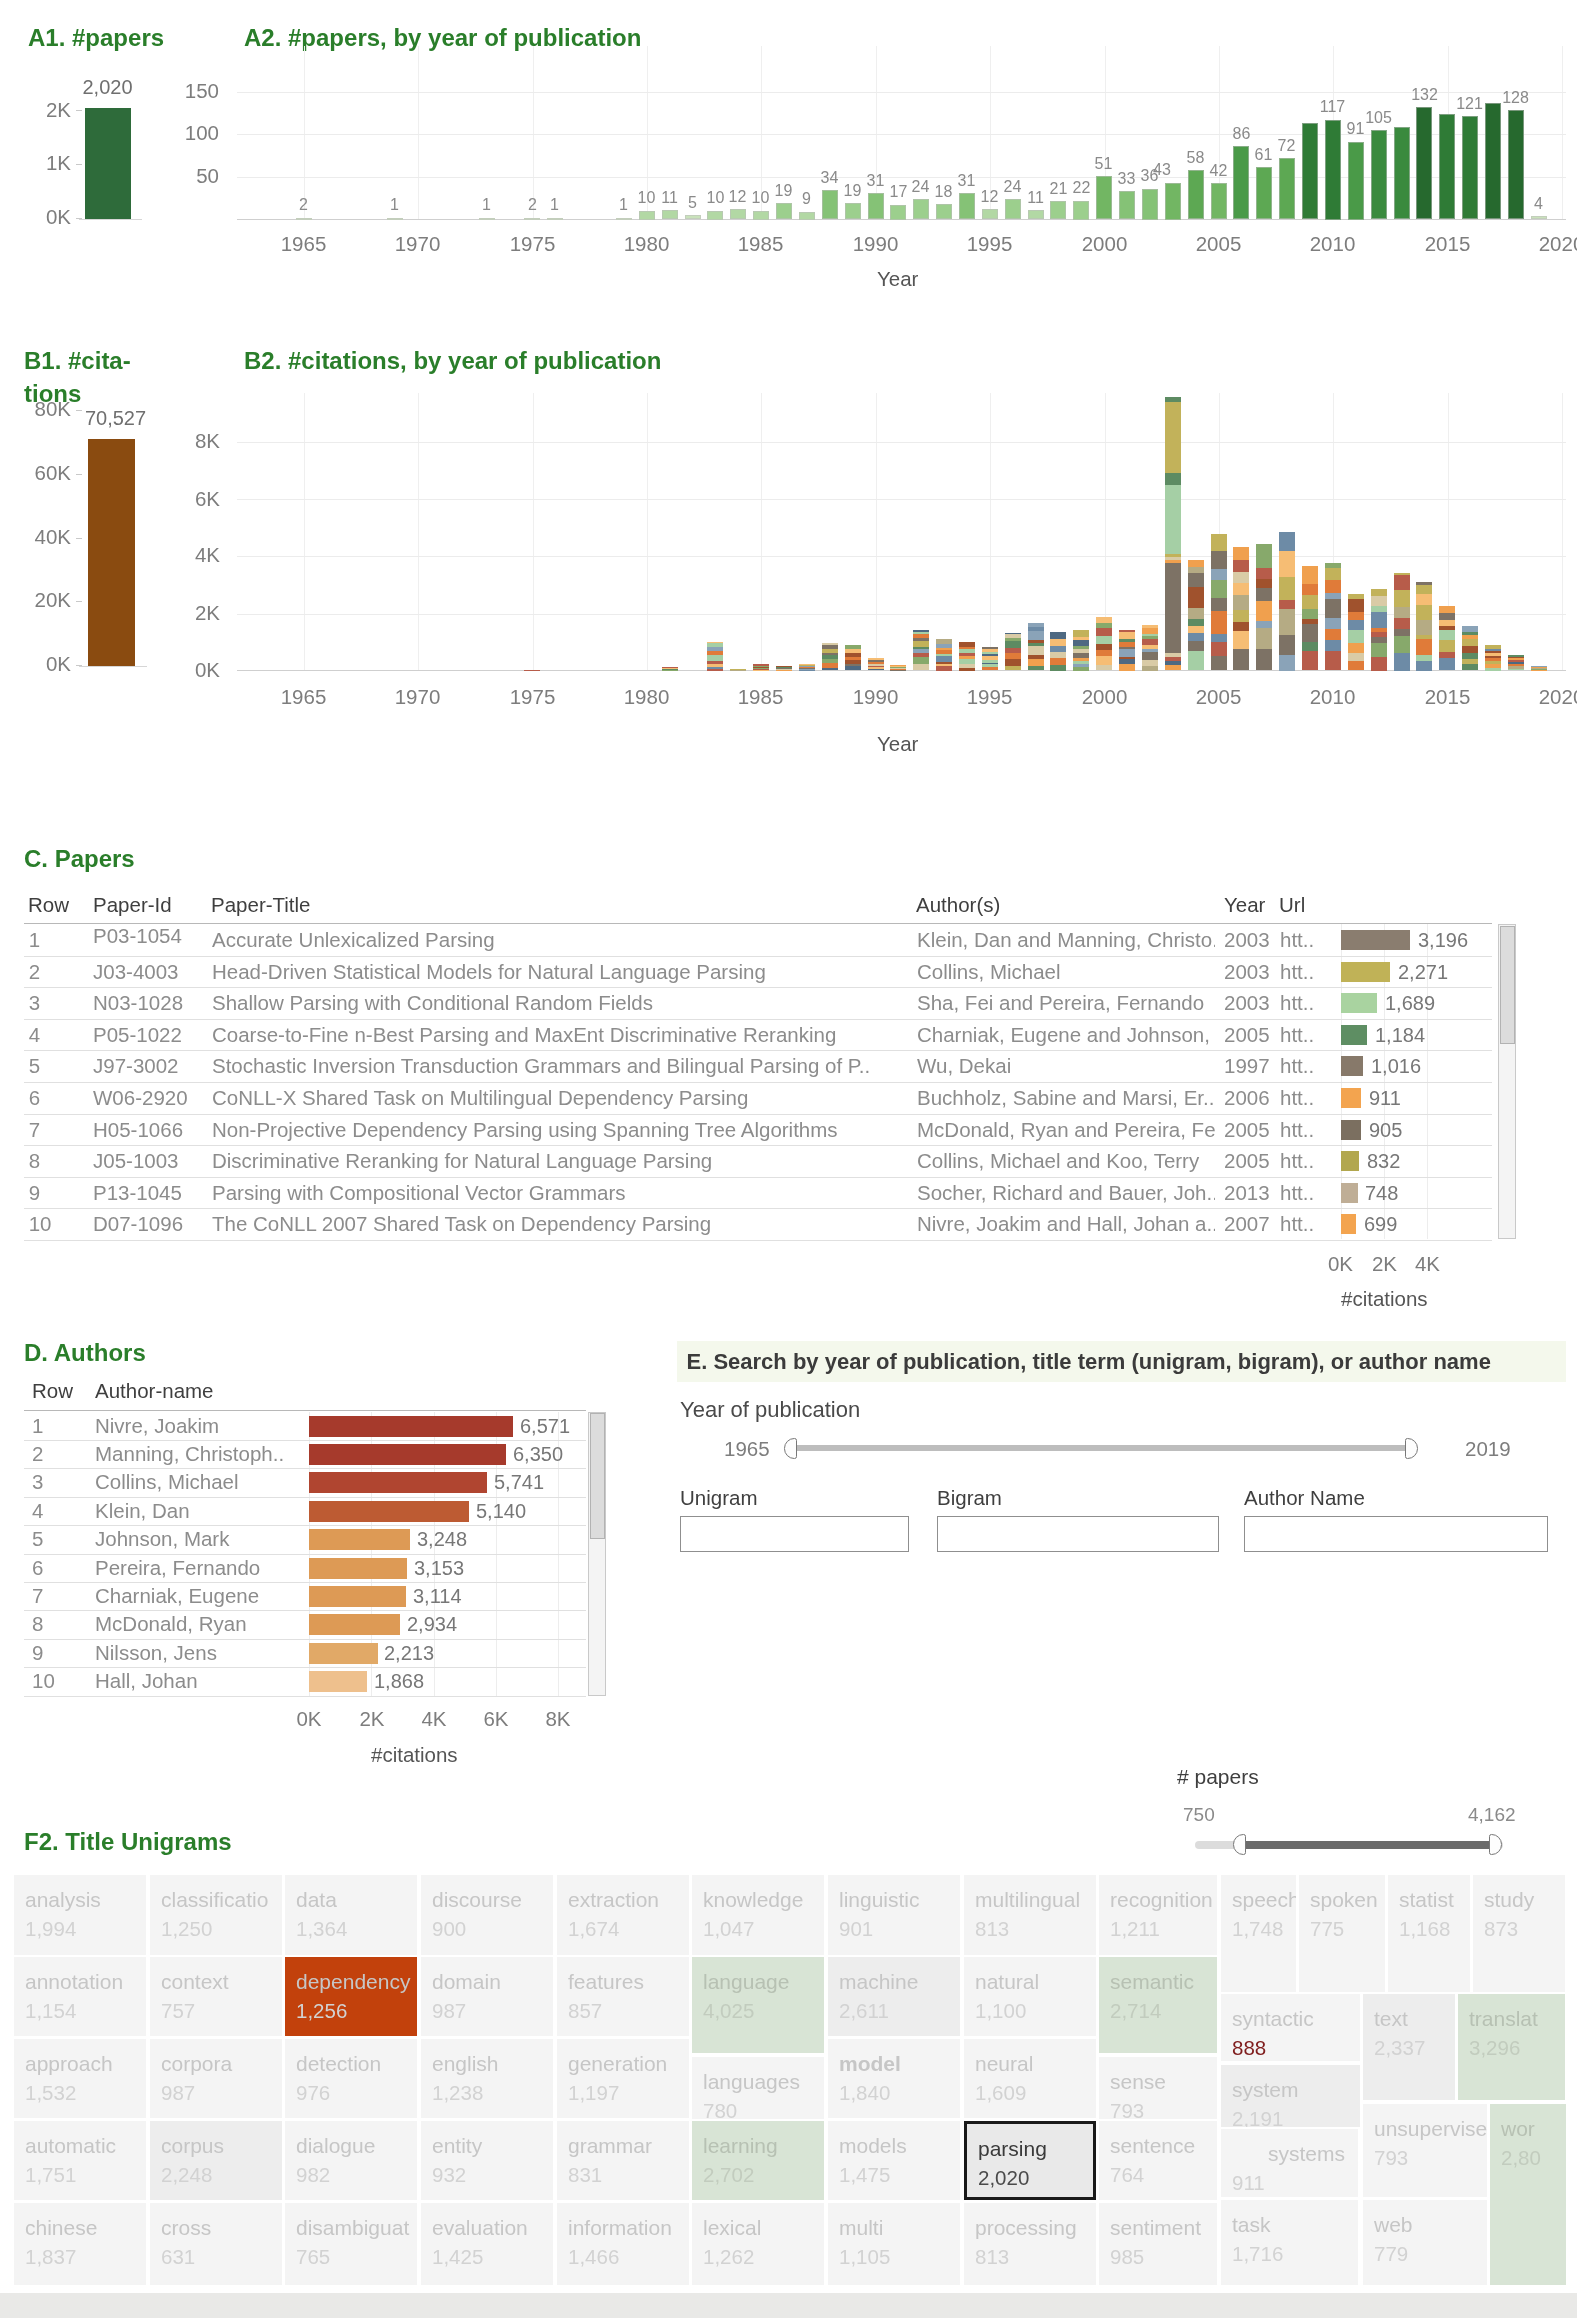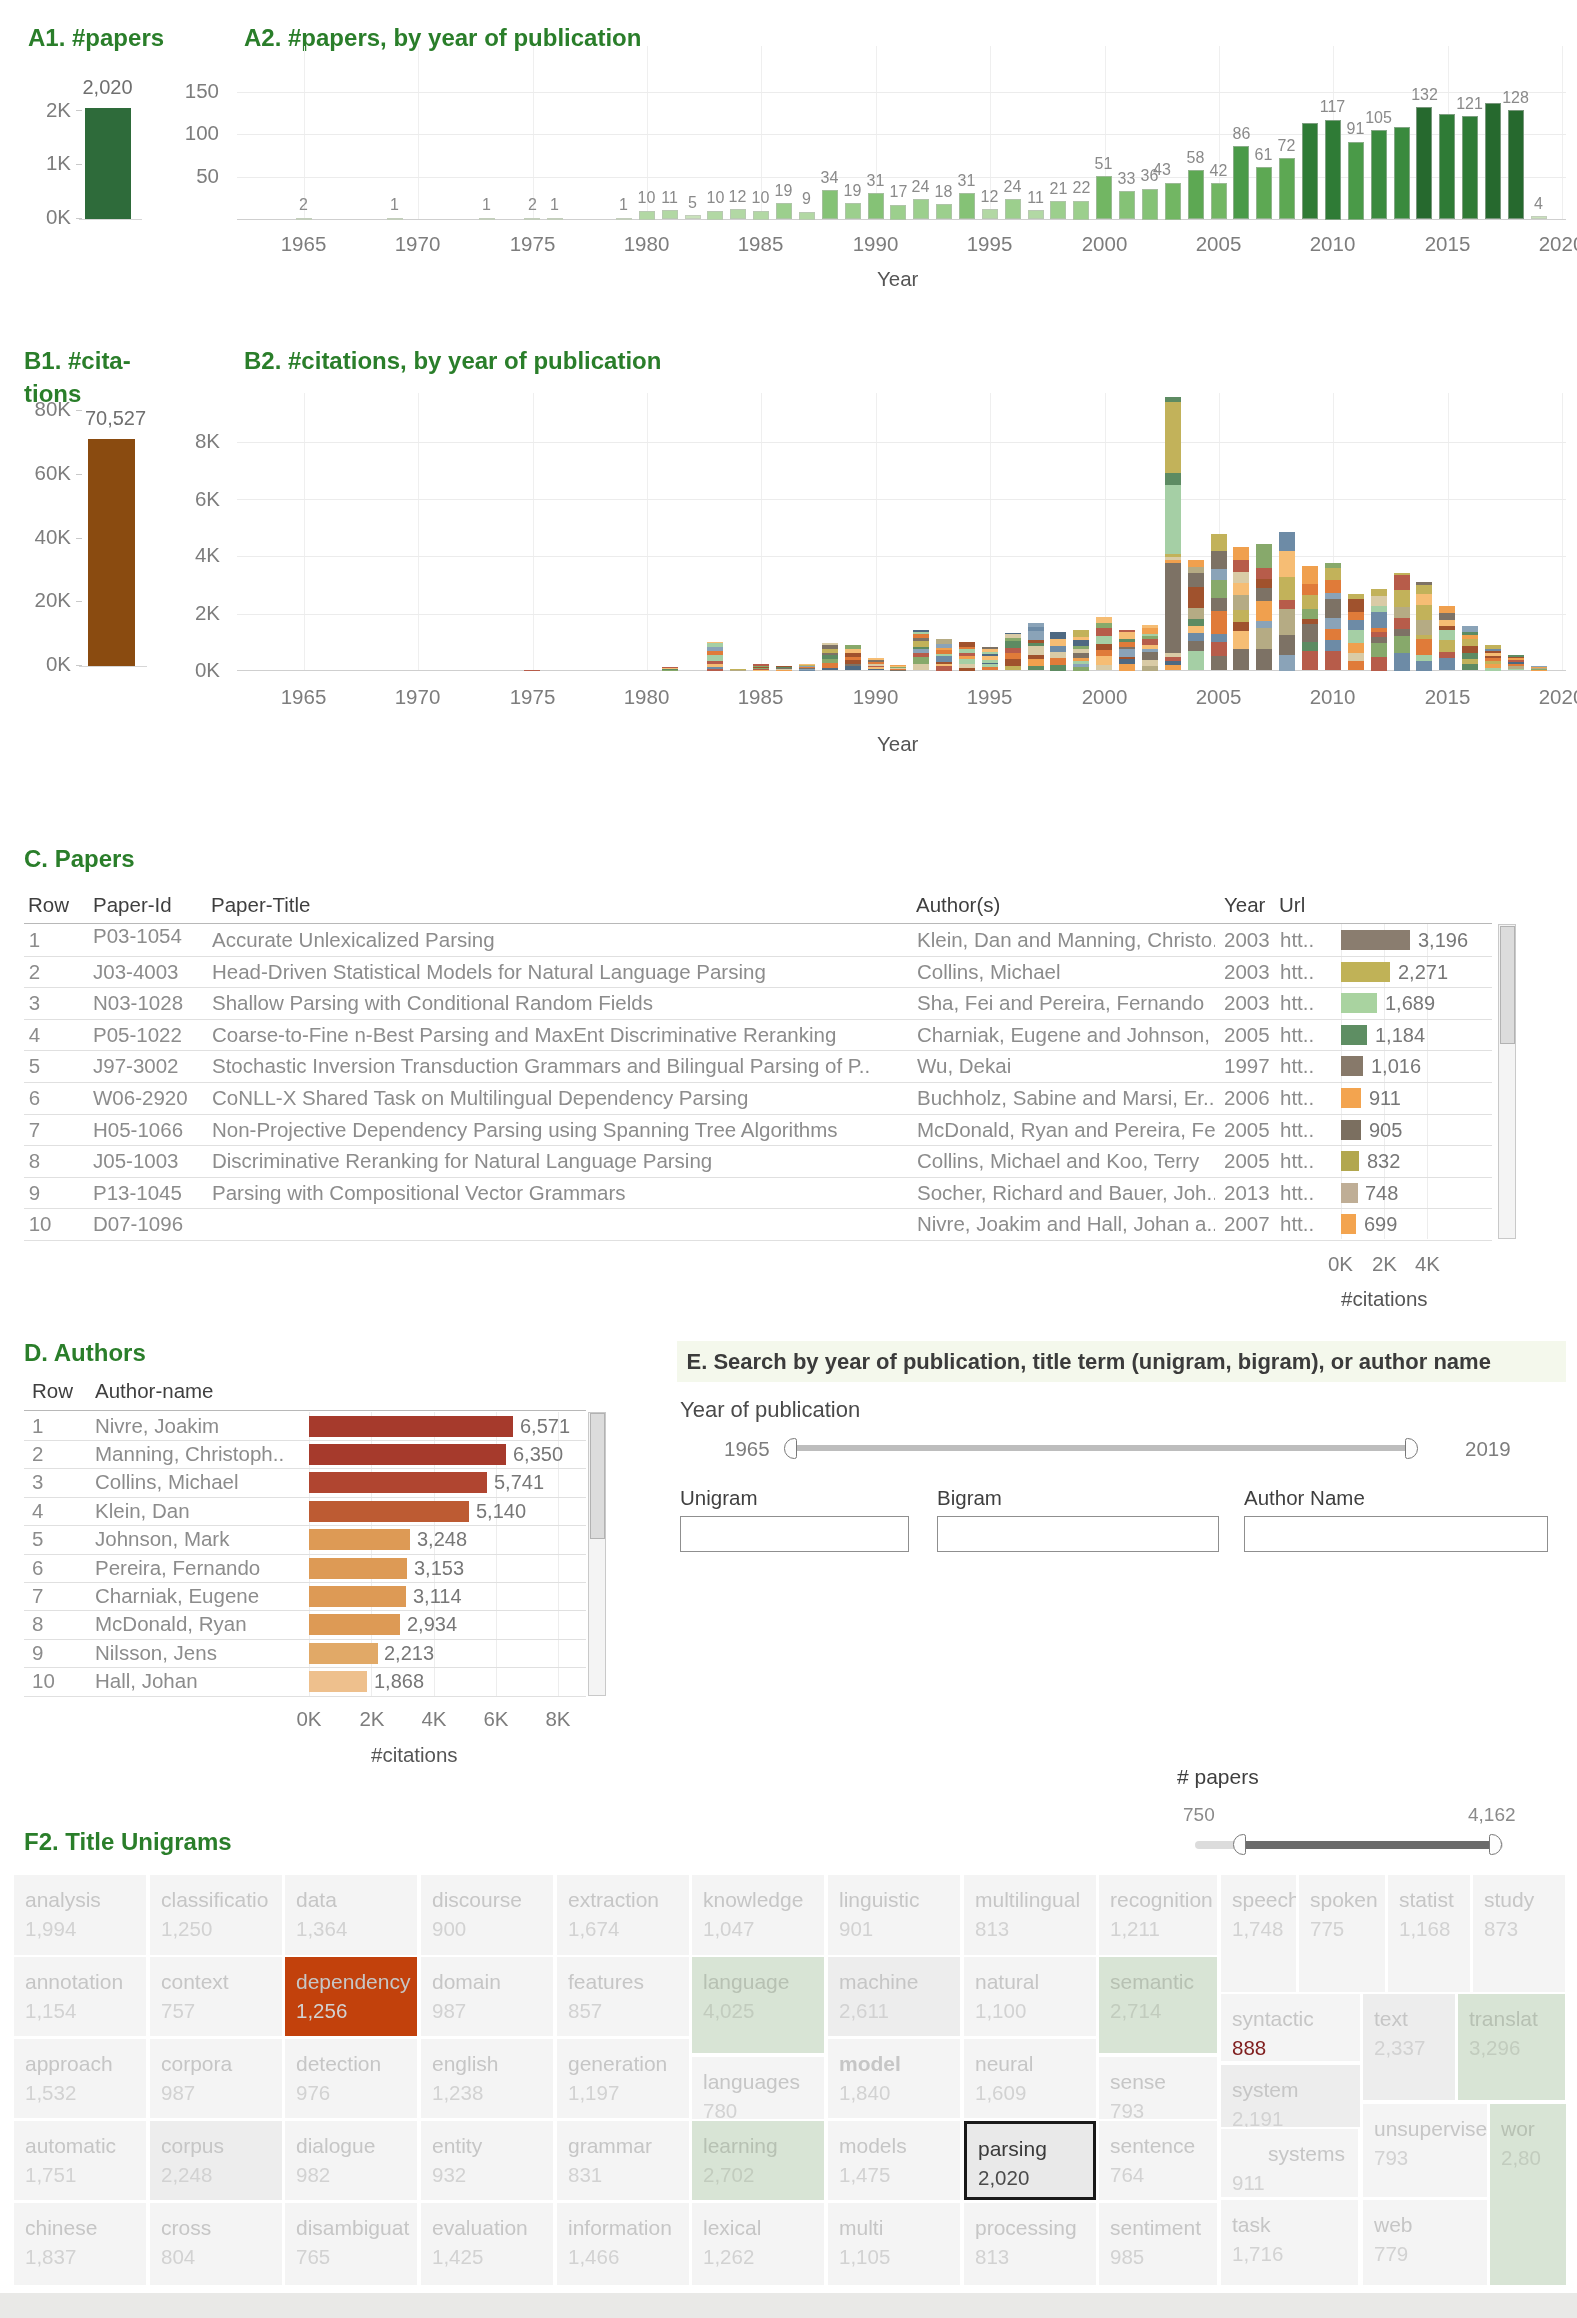--- a/index.html
+++ b/index.html
@@ -722,20 +722,21 @@
       <div class="td" style="left: 893px; top: 4px; width: 298px;">Socher, Richard and Bauer, Joh..</div>
       <div class="td" style="left: 1200px; top: 4px;">2013</div>
       <div class="td" style="left: 1256px; top: 4px;">htt..</div>
       <div class="hbar" style="left: 1317px; top: 5.5px; width: 16.6px; background: rgb(191, 174, 150);"></div>
       <div class="hbar-val" style="left: 1341px; top: 4.7px;">748</div>
     </div>
     <div class="rowline" style="left: 24px; top: 1208px; width: 1468px;"></div>
     <div style="position: absolute; left: 24px; top: 1208px; width: 1468px; height: 32px;">
       <div class="td" style="left: 4.7px; top: 4px;">10</div>
       <div class="td" style="left: 69px; top: 4px;">D07-1096</div>
+      <div class="td" style="left: 188px; top: 4px; width: 710px;">The CoNLL 2007 Shared Task on Dependency Parsing</div>
       <div class="td" style="left: 893px; top: 4px; width: 298px;">Nivre, Joakim and Hall, Johan a..</div>
       <div class="td" style="left: 1200px; top: 4px;">2007</div>
       <div class="td" style="left: 1256px; top: 4px;">htt..</div>
       <div class="hbar" style="left: 1317px; top: 5.5px; width: 15px; background: rgb(243, 164, 79);"></div>
       <div class="hbar-val" style="left: 1340px; top: 4.7px;">699</div>
     </div>
     <div class="rowline" style="left: 24px; top: 1240px; width: 1468px;"></div>
     <div class="tick-lab" style="position: absolute; left: 1323px; top: 1252px; width: 35px; text-align: center;">0K</div>
     <div class="tick-lab" style="position: absolute; left: 1367px; top: 1252px; width: 35px; text-align: center;">2K</div>
     <div class="tick-lab" style="position: absolute; left: 1410px; top: 1252px; width: 35px; text-align: center;">4K</div>
@@ -1049,21 +1050,21 @@
     <div class="ucell" style="left: 1490px; top: 2104px; width: 76px; height: 181px; background: rgb(216, 228, 213); border: none;">
       <div class="w" style="color: rgb(183, 193, 179);">wor</div>
       <div class="c" style="color: rgb(194, 204, 190);">2,80</div>
     </div>
     <div class="ucell" style="left: 14px; top: 2203px; width: 132px; height: 82px; background: rgb(244, 244, 244); border: none;">
       <div class="w" style="color: rgb(198, 198, 198);">chinese</div>
       <div class="c" style="color: rgb(210, 210, 210);">1,837</div>
     </div>
     <div class="ucell" style="left: 150px; top: 2203px; width: 132px; height: 82px; background: rgb(244, 244, 244); border: none;">
       <div class="w" style="color: rgb(198, 198, 198);">cross</div>
-      <div class="c" style="color: rgb(210, 210, 210);">804</div>
+      <div class="c" style="color: rgb(210, 210, 210);">631</div>
     </div>
     <div class="ucell" style="left: 285px; top: 2203px; width: 132px; height: 82px; background: rgb(244, 244, 244); border: none;">
       <div class="w" style="color: rgb(198, 198, 198);">disambiguat</div>
       <div class="c" style="color: rgb(210, 210, 210);">765</div>
     </div>
     <div class="ucell" style="left: 421px; top: 2203px; width: 132px; height: 82px; background: rgb(244, 244, 244); border: none;">
       <div class="w" style="color: rgb(198, 198, 198);">evaluation</div>
       <div class="c" style="color: rgb(210, 210, 210);">1,425</div>
     </div>
     <div class="ucell" style="left: 557px; top: 2203px; width: 132px; height: 82px; background: rgb(244, 244, 244); border: none;">

